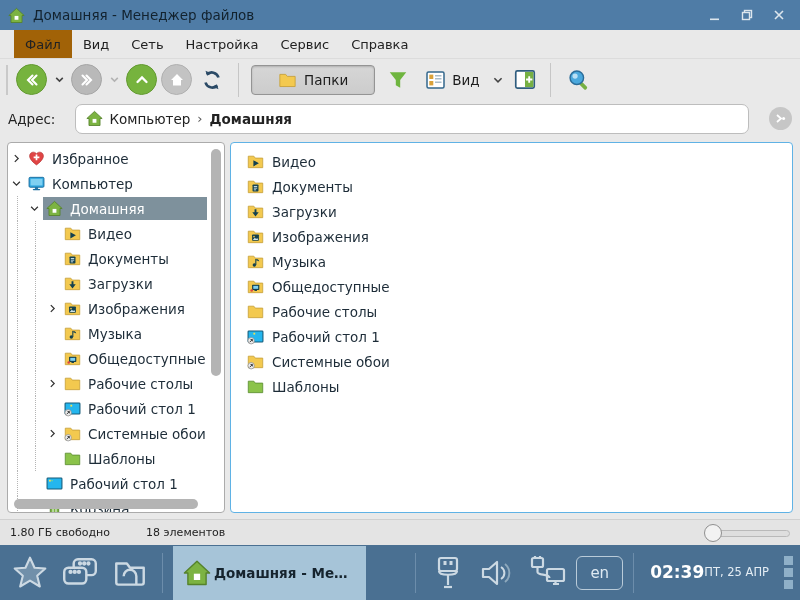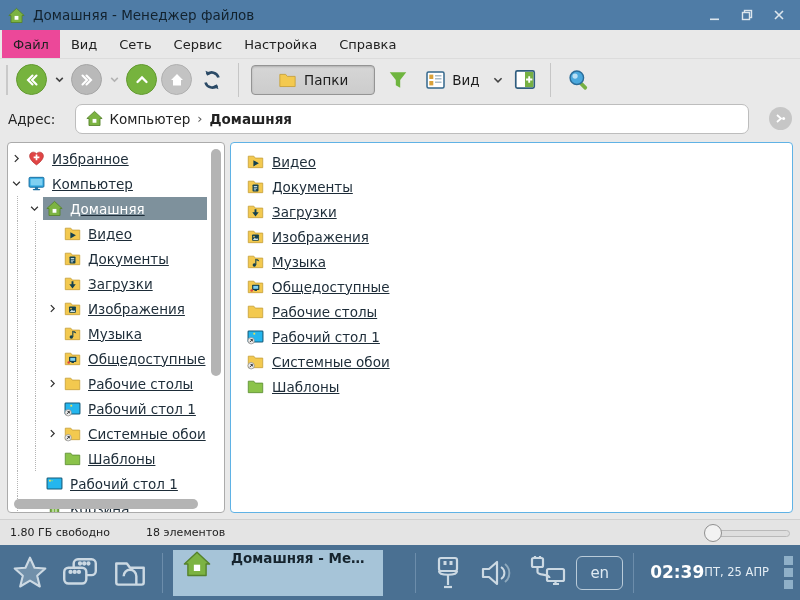--- a/index.html
+++ b/index.html
@@ -11,21 +11,21 @@
 
   
   .titlebar { background:#4f7ca6; display:flex; align-items:center; padding:0 8px; gap:8px; }
   .titlebar .title { color:#12222e; font-size:13.5px; flex:1; }
   .winbtns { display:flex; gap:6px; }
   .winbtn { width:26px; height:22px; display:flex; align-items:center; justify-content:center; cursor:default; }
 
   
   .menubar { background:#e9e9e9; display:flex; align-items:stretch; padding-left:2px; border-bottom:1px solid #dcdcdc; }
   .menu-item { display:flex; align-items:center; padding:0 11px; font-size:13px; color:#222; }
-  .menu-item.active { background:#ec4899; }
+  .menu-item.active { background:#a16207;margin-left:12px; }
 
   
   .toolbar { display:flex; align-items:center; gap:4px; padding:0 4px 0 6px; background:#e9e9e9; }
   .tb-grip { width:2px; height:30px; background:#c9c9c9; margin:0 4px 0 0; }
   .tb-sep { width:1px; height:34px; background:#c6c6c6; margin:0 6px; }
   .circle-btn { width:31px; height:31px; border-radius:50%; display:flex; align-items:center; justify-content:center; flex:none; }
   .circle-btn.green { background:#76b33e; border:1px solid #639a31; }
   .circle-btn.gray  { background:#b9b9b9; border:1px solid #a6a6a6; }
   .circle-btn.light { background:#c3c3c3; border:1px solid #b0b0b0; }
   .drop-chev { width:16px; height:16px; display:flex; align-items:center; justify-content:center; }
@@ -37,21 +37,21 @@
   
   .addressbar { display:flex; align-items:center; padding:3px 8px 6px 8px; gap:20px; }
   .addr-label { font-size:13.5px; color:#222; }
   .addr-input { flex:1; height:30px; background:#fff; border:1px solid #bdbdbd; border-radius:7px; display:flex; align-items:center; gap:6px; padding:0 10px; }
   .crumb { font-size:13.5px; color:#222; }
   .crumb.bold { font-weight:bold; }
   .crumb-sep { color:#555; font-size:13px; padding:0 1px; }
   .go-btn { width:23px; height:23px; border-radius:50%; background:#c6c6c6; display:flex; align-items:center; justify-content:center; flex:none; }
 
   
-  .content { display:flex; gap:5px; padding:2px 7px 6px 7px; min-height:0;text-decoration:underline; }
+  .content { display:flex; gap:5px; padding:2px 7px 6px 7px; min-height:0; }
   .panel { background:#fff; border-radius:4px; position:relative; overflow:hidden; }
   .tree-panel { width:218px; border:1px solid #ababab; flex:none; }
   .files-panel { flex:1; border:1px solid #5fb2e5; }
 
   .tree-rows { padding-top:3px; }
   .trow { height:25px; display:flex; align-items:center; position:relative; }
   .ind { width:19px; height:25px; flex:none; border-left:1px dotted #b5b5b5; margin-left:9px; width:9px; }
   .exp { width:17px; height:17px; flex:none; display:flex; align-items:center; justify-content:center; }
   .rowbody { display:flex; align-items:center; gap:7px; padding:3px 5px 3px 3px; border-radius:0; flex:1; margin-right:17px; min-width:0; }
   .rowbody.selected { background:#7e919c; color:#fff; }
@@ -73,21 +73,21 @@
   .statusbar .stext { font-size:11px; color:#222; }
   .sb-spacer { flex:1; }
   .zoom-slider { display:flex; align-items:center; width:86px; position:relative; height:20px; }
   .z-track { position:absolute; left:8px; right:0; top:7px; height:7px; background:#dedede; border:1px solid #b9b9b9; border-radius:4px; }
   .z-handle { position:absolute; left:0; top:1px; width:18px; height:18px; border-radius:50%; background:#f2f2f2; border:1.5px solid #8f8f8f; }
 
   
   .taskbar { height:55px; background:#4a7092; display:flex; align-items:center; padding:0 4px 0 8px; gap:6px; }
   .tk-icon { width:44px; height:44px; display:flex; align-items:center; justify-content:center; }
   .tk-sep { width:1px; height:40px; background:#6c8dab; margin:0 4px; }
-  .task-btn { height:46px; display:flex; gap:20px; background:#a6c4d8; padding:0 18px 0 10px; min-width:170px; }
+  .task-btn { height:54px; display:flex; align-items:center; gap:3px; background:#a6c4d8; padding:0 18px 0 10px; min-width:170px; }
   .task-btn .tlabel { font-weight:bold; font-size:13.5px; color:#16242e; white-space:nowrap; }
   .tk-spacer { flex:1; }
   .lang-box { border:1px solid #b9cbd9; border-radius:6px; color:#dfeaf2; font-size:15px; padding:7px 13px; }
   .clock { display:flex; flex-direction:row; align-items:center; line-height:1.1; color:#fff; padding:0 6px; }
   .clock .time { font-weight:bold; font-size:17px; }
   .clock .date { font-size:11.5px; color:#e4edf4; }
   .grip { display:flex; flex-direction:column; gap:3px; padding:0 3px; }
   .grip i { width:9px; height:9px; background:#8fb0c8; display:block; }
 </style>
 </head>
@@ -119,22 +119,22 @@
               <path d="M3 3 L11 11 M11 3 L3 11"></path>
             </svg>
         </div>
       </div>
     </div>
 
     <div class="menubar" id="menubar">
         <div class="menu-item active">Файл</div>
         <div class="menu-item">Вид</div>
         <div class="menu-item">Сеть</div>
+        <div class="menu-item">Настройка</div>
         <div class="menu-item">Сервис</div>
-        <div class="menu-item">Настройка</div>
         <div class="menu-item">Справка</div>
       </div>
 
     <div class="toolbar">
       <div class="tb-grip"></div>
       <div class="circle-btn green">
         <svg width="18" height="18" viewBox="0 0 18 18" fill="none" stroke="#fff" stroke-width="2.1" stroke-linecap="round">
             <path d="M9.5 4.5 L5 9 L9.5 13.5 M13.5 4.5 L9 9 L13.5 13.5"></path>
           </svg>
       </div>

